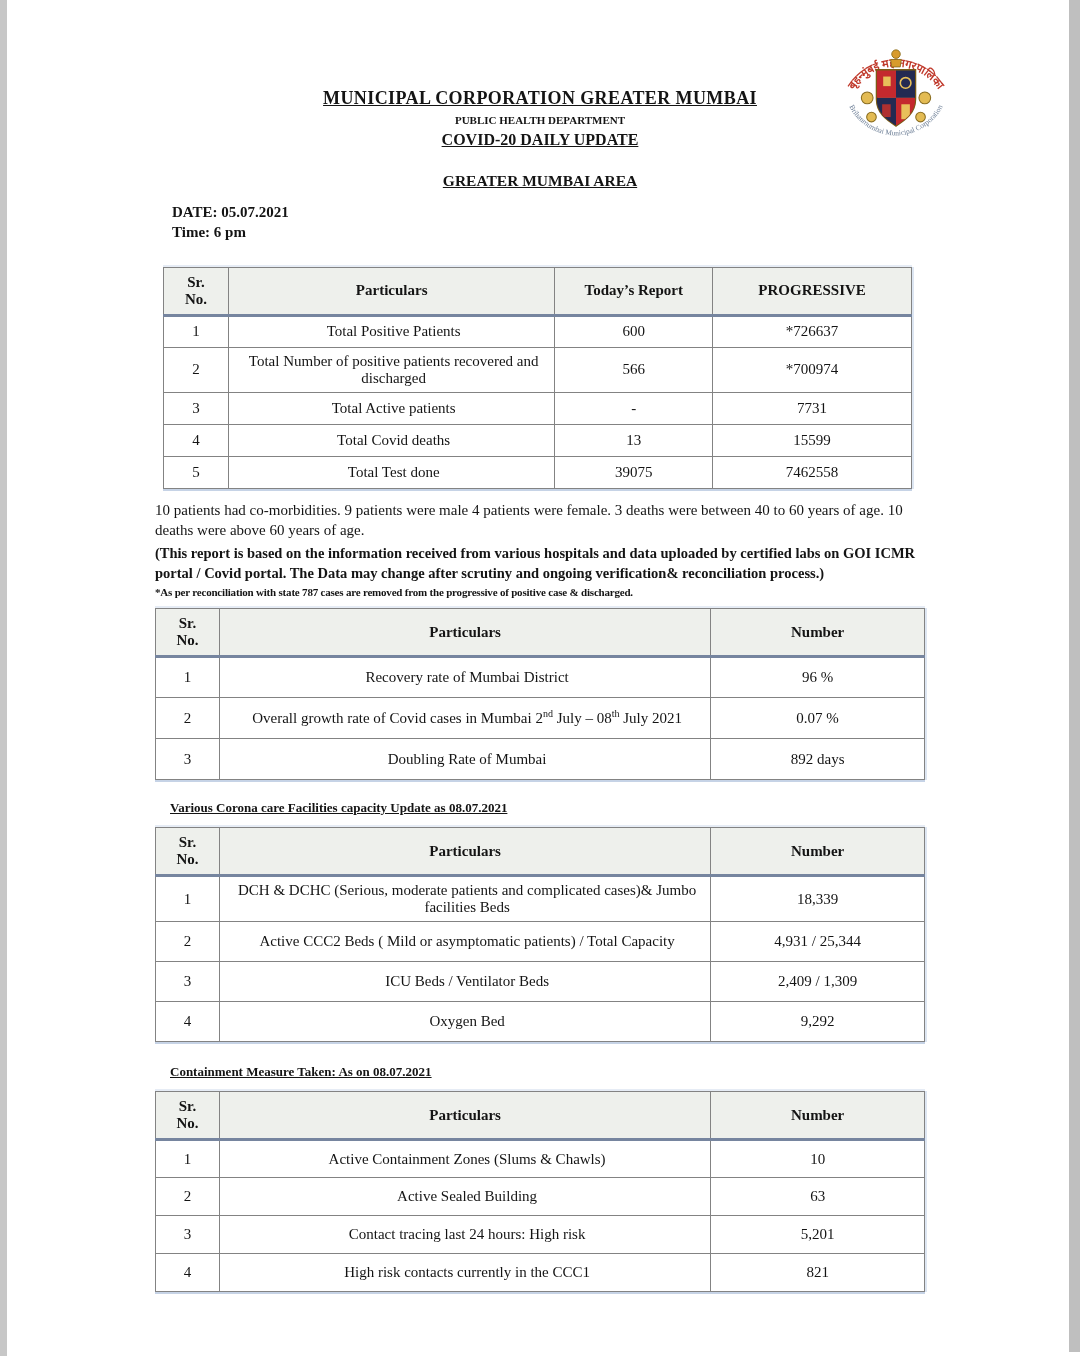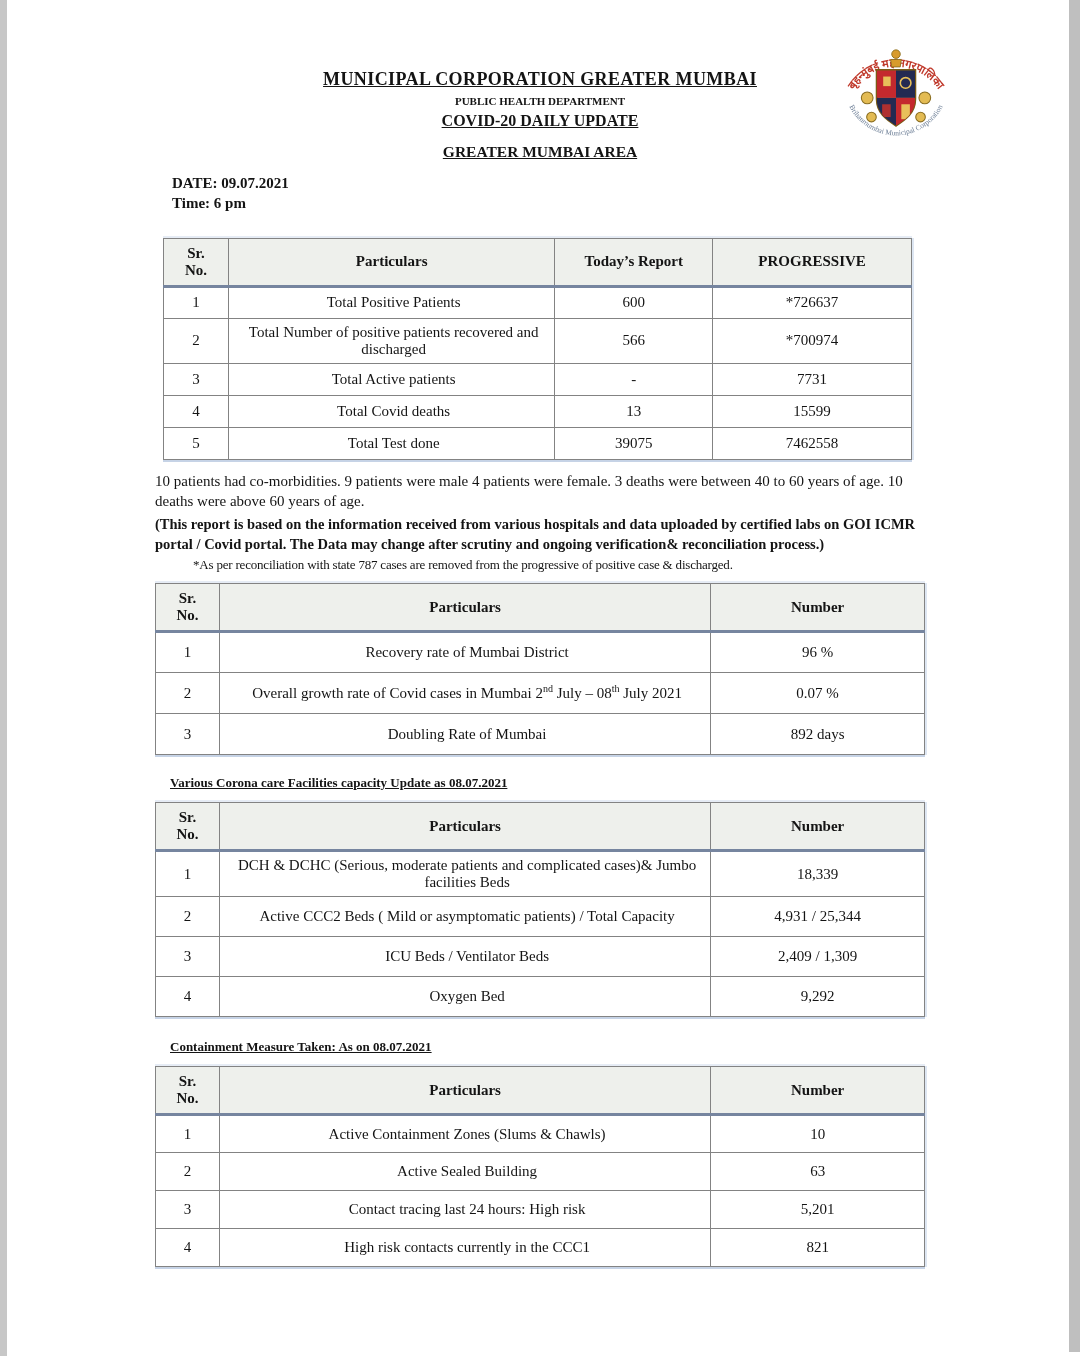--- a/index.html
+++ b/index.html
@@ -10,27 +10,27 @@
     font-family: "Liberation Serif", "DejaVu Serif", serif;
     color: #141414;
     overflow: hidden;
   }
   .edge { position: absolute; top: 0; }
   .edge-left  { left: 0; width: 7px;  height: 1356px; background: #c7c7c7; }
   .edge-right { right: 0; width: 11px; height: 1352px; background: #bfbfbf; }
 
   .logo { position: absolute; left: 832px; top: 36px; width: 128px; height: 128px; }
 
-  .content { margin: 0 155px; padding-top: 69px; width: 770px; }
+  .content { margin: 0 155px; padding-top: 88px; width: 770px; }
 
   .titles { text-align: center; }
   .t1 { font-size: 18px; font-weight: bold; letter-spacing: .4px; text-decoration: underline; }
   .t2 { font-size: 11px; font-weight: bold; margin-top: 5px; }
   .t3 { font-size: 16px; font-weight: bold; text-decoration: underline; margin-top: 5px; }
-  .t4 { font-size: 15.5px; font-weight: bold; text-decoration: underline; margin-top: 13px; }
+  .t4 { font-size: 15.5px; font-weight: bold; text-decoration: underline; margin-top: 23px; }
 
   .datetime { margin-top: 12px; margin-left: 17px; font-weight: bold; font-size: 15px; line-height: 1.35; }
 
   table.tbl {
     border-collapse: collapse;
     font-size: 15px;
     box-shadow: 0 2px 0 #c6d3e6, 2px 0 0 #dde6f2, 0 -2px 0 #e6ecf5;
   }
   .tbl th, .tbl td { border: 1px solid #838383; }
   .tbl th {
@@ -58,21 +58,21 @@
   .tblw col.c-num  { width: 214px; }
 
   .tbl2 { margin-top: 10px; }
   .tbl2 td { height: 41px; }
   .tbl3 td { height: 40px; }
   .tbl4 td { height: 38px; }
 
   .notes { margin-top: 11px; }
   .n1 { font-weight: normal; font-size: 15px; line-height: 1.38; }
   .n2 { font-weight: bold; font-size: 14.5px; line-height: 1.42; margin-top: 2px; }
-  .n3 { font-weight: normal; font-size: 13px; margin-top: 2px; letter-spacing: -0.2px; margin-left: 38px; }
+  .n3 { font-weight: bold; font-size: 11px; margin-top: 2px; letter-spacing: -0.2px; }
 
   .sec-heading {
     font-weight: bold; font-size: 13px;
     text-decoration: underline;
     margin: 20px 0 11px 15px;
   }
   .sec-heading.h4 { margin-top: 22px; }
 
   sup { font-size: 10px; line-height: 0; }
 
@@ -125,21 +125,21 @@
 <div class="content">
 
   <div class="titles">
     <div class="t1">MUNICIPAL CORPORATION GREATER MUMBAI</div>
     <div class="t2">PUBLIC HEALTH DEPARTMENT</div>
     <div class="t3">COVID-20 DAILY UPDATE</div>
     <div class="t4">GREATER MUMBAI AREA</div>
   </div>
 
   <div class="datetime">
-    <div>DATE: 09.07.2021</div>
+    <div>DATE: 05.07.2021</div>
     <div>Time: 6 pm</div>
   </div>
 
   <table class="tbl tbl1">
     <colgroup>
         <col class="c-sr">
         <col class="c-part">
         <col class="c-tod">
         <col class="c-prog">
       </colgroup>

